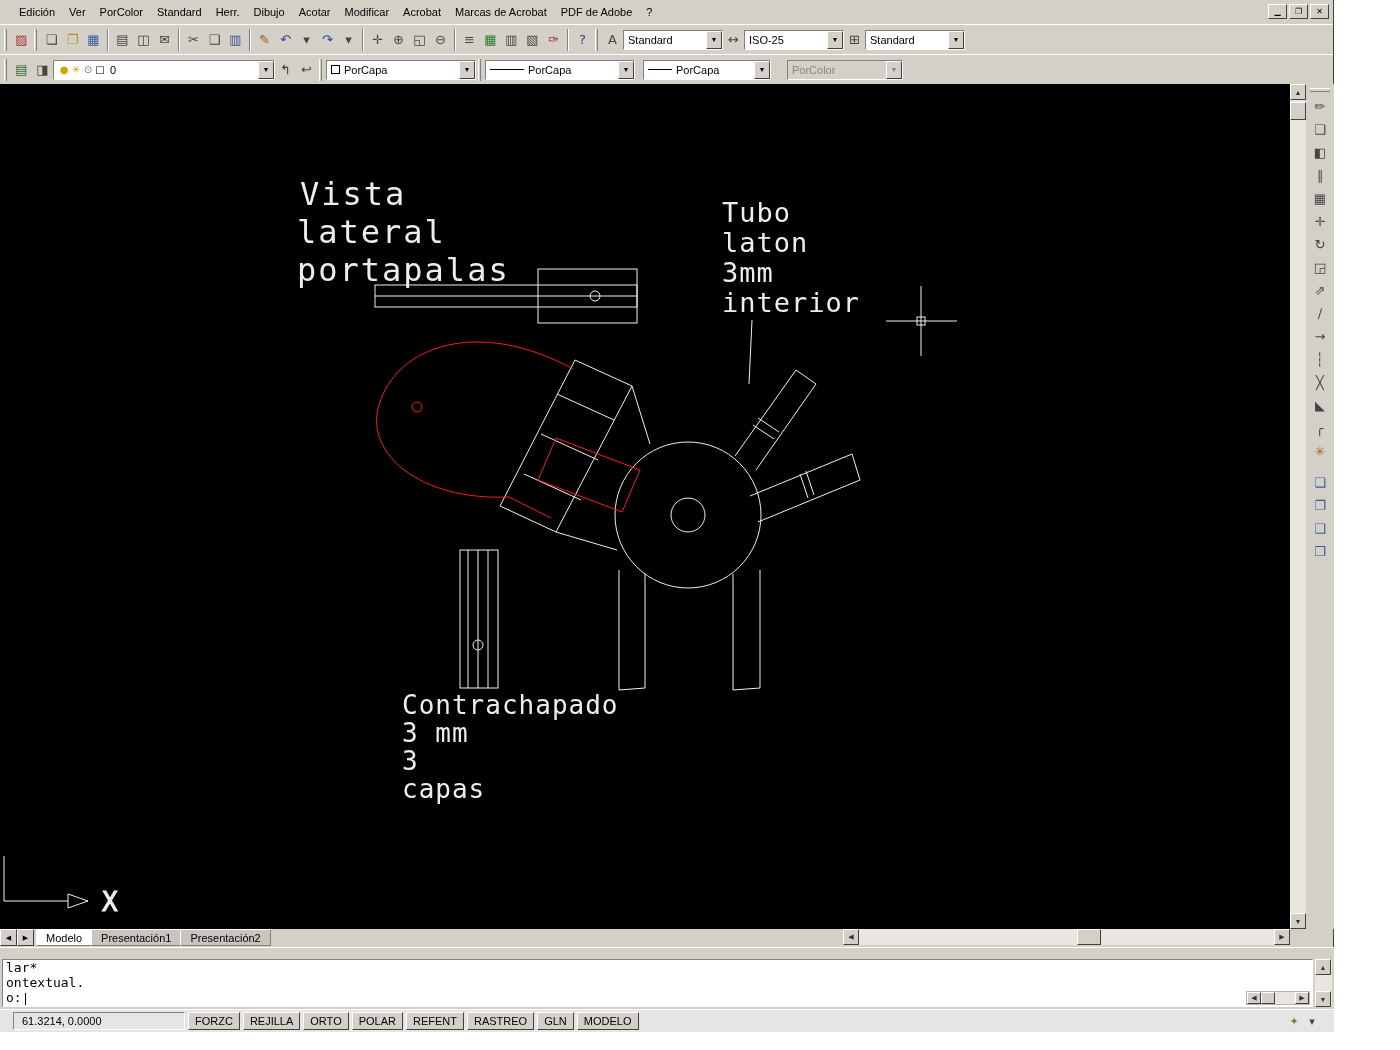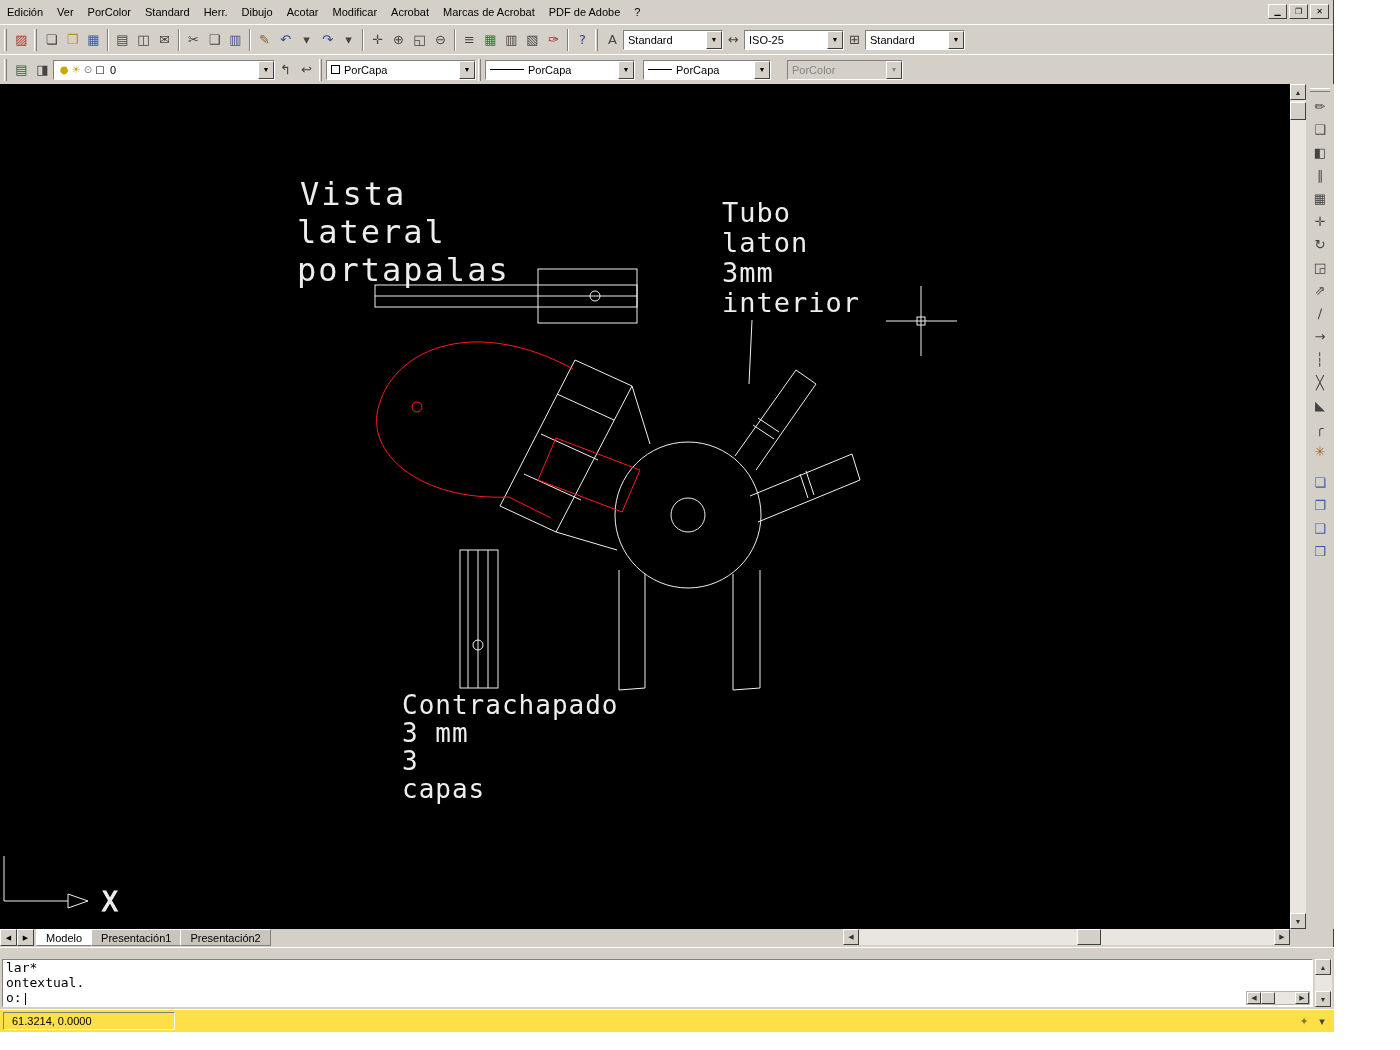--- a/index.html
+++ b/index.html
@@ -2,21 +2,21 @@
 <html><head>
 <meta charset="utf-8">
 <style>
   * { box-sizing: border-box; }
   body { margin:0; background:#fff; font-family:"Liberation Sans", sans-serif; }
   .desktop { position:relative; width:1400px; height:1050px; background:#fff; overflow:hidden; }
   .win { position:absolute; left:0; top:0; width:1334px; height:1032px; background:#d4d0c8;
          border-right:1px solid #404040; font-size:11px; color:#000; }
 
   
-  .menubar { position:absolute; top:0; left:0; width:100%; height:24px; display:flex; align-items:center; padding-left:0; }
+  .menubar { position:absolute; top:0; left:0; width:100%; height:24px; display:flex; align-items:center; padding-left:12px; }
   .menus { display:flex; }
   .menu-item { padding:4px 7px; cursor:default; white-space:nowrap; }
   .wincontrols { position:absolute; right:4px; top:4px; display:flex; gap:2px; }
   .wcbtn { width:19px; height:15px; background:#d4d0c8; border:1px solid; border-color:#fff #404040 #404040 #fff;
            font-size:8px; display:flex; align-items:center; justify-content:center; }
 
   
   .tbrow { position:absolute; left:0; width:100%; height:30px; display:flex; align-items:center;
            border-top:1px solid #fff; padding:0 2px; }
   #tbrow1 { top:24px; } #tbrow2 { top:54px; }
@@ -76,21 +76,21 @@
   .caret { display:inline-block; width:1px; height:12px; background:#000; vertical-align:middle; margin-left:3px; }
   .cmd-vscroll { position:absolute; right:2px; top:2px; width:17px; bottom:2px; background:#e9e6df;
                  display:flex; flex-direction:column; justify-content:space-between; }
   .cmd-hscroll { position:absolute; right:24px; bottom:4px; width:64px; height:14px; background:#e9e6df;
                  display:flex; border:1px solid #b8b4ac; }
   .cmd-hscroll .scrollbtn { height:12px; width:14px; }
   .cmd-hthumb { width:14px; background:#d4d0c8; border:1px solid; border-color:#fff #404040 #404040 #fff; }
 
   
   .statusbar { position:absolute; top:1009px; left:0; width:1334px; height:23px; display:flex; align-items:center;
-               padding:0 3px; gap:3px; border-top:1px solid #fff; background:#fde047; }
+               padding:0 13px; gap:3px; border-top:1px solid #fff; background:#e5e5e5; }
   .coords { width:172px; height:18px; border:1px solid; border-color:#808080 #fff #fff #808080;
             display:flex; align-items:center; padding-left:8px; flex:none; }
   .sbtn { height:18px; padding:0 6px; background:#d4d0c8; border:1px solid; border-color:#fff #404040 #404040 #fff;
           display:flex; align-items:center; font-size:11px; flex:none; cursor:default; }
   .spacer { flex:1; }
   .trayicon { width:18px; height:18px; display:flex; align-items:center; justify-content:center;
               font-family:"DejaVu Sans",sans-serif; font-size:11px; }
 </style>
 </head>
 <body>
@@ -380,20 +380,30 @@
     <div class="cmd-hscroll">
       <span class="scrollbtn">◀</span>
       <span class="cmd-hthumb"></span>
       <span class="spacer"></span>
       <span class="scrollbtn">▶</span>
     </div>
   </div>
 
   <div class="statusbar">
     <div class="coords">61.3214, 0.0000</div>
+    <div class="iconstrip" style="gap:3px">
+          <span class="sbtn">FORZC</span>
+          <span class="sbtn">REJILLA</span>
+          <span class="sbtn">ORTO</span>
+          <span class="sbtn">POLAR</span>
+          <span class="sbtn">REFENT</span>
+          <span class="sbtn">RASTREO</span>
+          <span class="sbtn">GLN</span>
+          <span class="sbtn">MODELO</span>
+        </div>
     <span class="spacer"></span>
     <div class="iconstrip">
           <span class="trayicon" style="color: rgb(138, 122, 48);">✦</span>
           <span class="trayicon" style="color: rgb(68, 68, 68);">▾</span>
         </div>
   </div>
 
 </div>
 </div>
 

